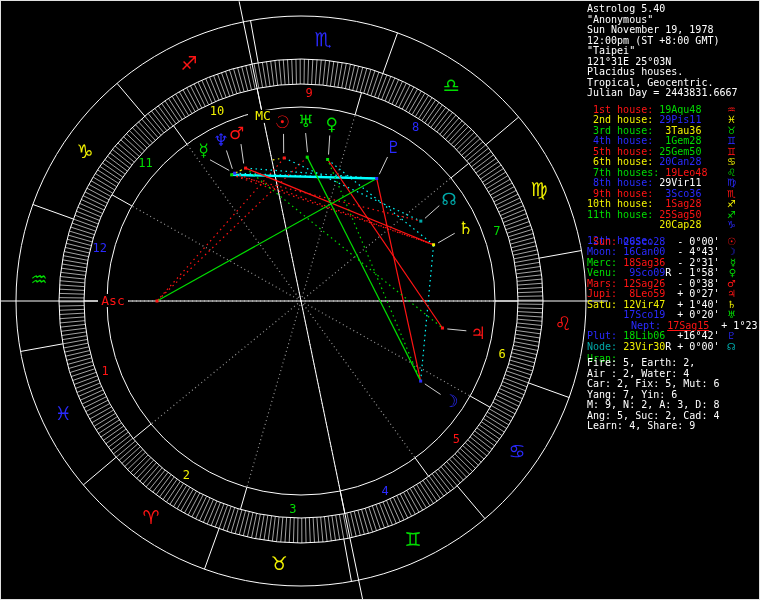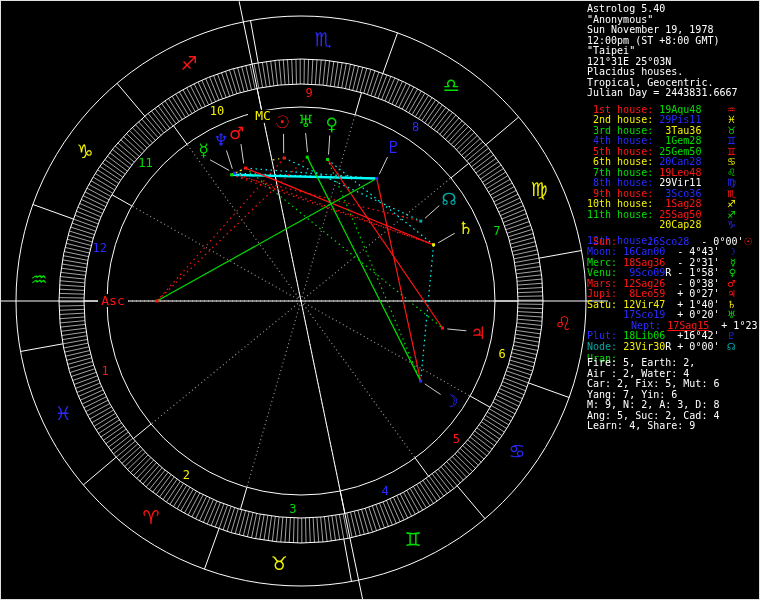--- a/index.html
+++ b/index.html
@@ -515,28 +515,28 @@
       <div class="pline"><span class="tx" style="color: rgb(255, 255, 255);">Placidus houses.</span></div>
       <div class="pline"><span class="tx" style="color: rgb(255, 255, 255); text-align: center;">Tropical, Geocentric.</span></div>
       <div class="pline"><span class="tx" style="color: rgb(255, 255, 255);">Julian Day = 2443831.6667</span></div>
       <div class="gap"></div>
       <div class="pline"><span class="tx" style="color: rgb(255, 20, 20);"> 1st house:</span><span class="tx" style="color: rgb(0, 221, 0);"> 19Aqu48</span><span class="ic" style="color: rgb(255, 20, 20);">♒</span></div>
       <div class="pline"><span class="tx" style="color: rgb(242, 242, 0);"> 2nd house:</span><span class="tx" style="color: rgb(42, 42, 255);"> 29Pis11</span><span class="ic" style="color: rgb(242, 242, 0);">♓</span></div>
       <div class="pline"><span class="tx" style="color: rgb(0, 221, 0);"> 3rd house:</span><span class="tx" style="color: rgb(242, 242, 0);">  3Tau36</span><span class="ic" style="color: rgb(0, 221, 0);">♉</span></div>
       <div class="pline"><span class="tx" style="color: rgb(42, 42, 255);"> 4th house:</span><span class="tx" style="color: rgb(0, 221, 0);">  1Gem28</span><span class="ic" style="color: rgb(42, 42, 255);">♊</span></div>
       <div class="pline"><span class="tx" style="color: rgb(255, 20, 20);"> 5th house:</span><span class="tx" style="color: rgb(0, 221, 0); text-align: center;"> 25Gem50</span><span class="ic" style="color: rgb(255, 20, 20);">♊</span></div>
       <div class="pline"><span class="tx" style="color: rgb(242, 242, 0);"> 6th house:</span><span class="tx" style="color: rgb(42, 42, 255); text-align: right;"> 20Can28</span><span class="ic" style="color: rgb(242, 242, 0);">♋</span></div>
-      <div class="pline"><span class="tx" style="color: rgb(0, 221, 0);"> 7th house:</span><span class="tx" style="color: rgb(255, 20, 20);"> 19Leo48</span><span class="ic" style="color: rgb(0, 221, 0);">♌</span></div>
+      <div class="pline"><span class="tx" style="color: rgb(0, 221, 0);"> 7th houses:</span><span class="tx" style="color: rgb(255, 20, 20);"> 19Leo48</span><span class="ic" style="color: rgb(0, 221, 0);">♌</span></div>
       <div class="pline"><span class="tx" style="color: rgb(42, 42, 255);"> 8th house:</span><span class="tx" style="color: rgb(255, 255, 255);"> 29Vir11</span><span class="ic" style="color: rgb(42, 42, 255);">♍</span></div>
       <div class="pline"><span class="tx" style="color: rgb(255, 20, 20);"> 9th house:</span><span class="tx" style="color: rgb(42, 42, 255);">  3Sco36</span><span class="ic" style="color: rgb(255, 20, 20);">♏</span></div>
       <div class="pline"><span class="tx" style="color: rgb(242, 242, 0);">10th house:</span><span class="tx" style="color: rgb(255, 20, 20);">  1Sag28</span><span class="ic" style="color: rgb(242, 242, 0);">♐</span></div>
       <div class="pline"><span class="tx" style="color: rgb(0, 221, 0);">11th house:</span><span class="tx" style="color: rgb(255, 20, 20);"> 25Sag50</span><span class="ic" style="color: rgb(0, 221, 0);">♐</span></div>
       <div class="pline"><span class="tx" style="color: rgb(42, 42, 255); margin-top: 16px;">12th house:</span><span class="tx" style="color: rgb(242, 242, 0);"> 20Cap28</span><span class="ic" style="color: rgb(42, 42, 255);">♑</span></div>
       <div class="gap"></div>
-      <div class="pline"><span class="tx" style="color: rgb(255, 20, 20);"> Sun: </span><span class="tx" style="color: rgb(42, 42, 255); margin-left: 24px;">26Sco28</span><span class="tx" style="color: rgb(255, 255, 255);"> </span><span class="tx" style="color: rgb(255, 255, 255);"> - 0°00'</span><span class="ic" style="color: rgb(255, 20, 20);">☉</span></div>
+      <div class="pline"><span class="tx" style="color: rgb(255, 20, 20);"> Sun: </span><span class="tx" style="color: rgb(42, 42, 255);">26Sco28</span><span class="tx" style="color: rgb(255, 255, 255);"> </span><span class="tx" style="color: rgb(255, 255, 255);"> - 0°00'</span><span class="ic" style="color: rgb(255, 20, 20);">☉</span></div>
       <div class="pline"><span class="tx" style="color: rgb(42, 42, 255);">Moon: </span><span class="tx" style="color: rgb(42, 42, 255);">16Can00</span><span class="tx" style="color: rgb(255, 255, 255);"> </span><span class="tx" style="color: rgb(255, 255, 255);"> - 4°43'</span><span class="ic" style="color: rgb(42, 42, 255);">☽</span></div>
       <div class="pline"><span class="tx" style="color: rgb(0, 221, 0);">Merc: </span><span class="tx" style="color: rgb(255, 20, 20);">18Sag36</span><span class="tx" style="color: rgb(255, 255, 255);"> </span><span class="tx" style="color: rgb(255, 255, 255);"> - 2°31'</span><span class="ic" style="color: rgb(0, 221, 0);">☿</span></div>
       <div class="pline"><span class="tx" style="color: rgb(0, 221, 0);">Venu: </span><span class="tx" style="color: rgb(42, 42, 255);"> 9Sco09</span><span class="tx" style="color: rgb(255, 255, 255);">R</span><span class="tx" style="color: rgb(255, 255, 255);"> - 1°58'</span><span class="ic" style="color: rgb(0, 221, 0);">♀</span></div>
       <div class="pline"><span class="tx" style="color: rgb(255, 20, 20);">Mars: </span><span class="tx" style="color: rgb(255, 20, 20);">12Sag26</span><span class="tx" style="color: rgb(255, 255, 255);"> </span><span class="tx" style="color: rgb(255, 255, 255);"> - 0°38'</span><span class="ic" style="color: rgb(255, 20, 20);">♂</span></div>
       <div class="pline"><span class="tx" style="color: rgb(255, 20, 20);">Jupi: </span><span class="tx" style="color: rgb(255, 20, 20);"> 8Leo59</span><span class="tx" style="color: rgb(255, 255, 255);"> </span><span class="tx" style="color: rgb(255, 255, 255);"> + 0°27'</span><span class="ic" style="color: rgb(255, 20, 20);">♃</span></div>
       <div class="pline"><span class="tx" style="color: rgb(242, 242, 0);">Satu: </span><span class="tx" style="color: rgb(242, 242, 0);">12Vir47</span><span class="tx" style="color: rgb(255, 255, 255);"> </span><span class="tx" style="color: rgb(255, 255, 255);"> + 1°40'</span><span class="ic" style="color: rgb(242, 242, 0);">♄</span></div>
       <div class="pline"><span class="tx" style="color: rgb(0, 221, 0); margin-top: 44px;">Uran: </span><span class="tx" style="color: rgb(42, 42, 255);">17Sco19</span><span class="tx" style="color: rgb(255, 255, 255);"> </span><span class="tx" style="color: rgb(255, 255, 255);"> + 0°20'</span><span class="ic" style="color: rgb(0, 221, 0);">♅</span></div>
       <div class="pline"><span class="tx" style="color: rgb(42, 42, 255); margin-left: 44px;">Nept: </span><span class="tx" style="color: rgb(255, 20, 20); text-decoration: underline;">17Sag15</span><span class="tx" style="color: rgb(255, 255, 255);"> </span><span class="tx" style="color: rgb(255, 255, 255); text-align: right;"> + 1°23'</span><span class="ic" style="color: rgb(42, 42, 255);">♆</span></div>
       <div class="pline"><span class="tx" style="color: rgb(42, 42, 255);">Plut: </span><span class="tx" style="color: rgb(0, 221, 0);">18Lib06</span><span class="tx" style="color: rgb(255, 255, 255);"> </span><span class="tx" style="color: rgb(255, 255, 255);"> +16°42'</span><span class="ic" style="color: rgb(42, 42, 255);">♇</span></div>
       <div class="pline"><span class="tx" style="color: rgb(0, 168, 168);">Node: </span><span class="tx" style="color: rgb(242, 242, 0);">23Vir30</span><span class="tx" style="color: rgb(255, 255, 255);">R</span><span class="tx" style="color: rgb(255, 255, 255);"> + 0°00'</span><span class="ic" style="color: rgb(0, 168, 168);">☊</span></div>

